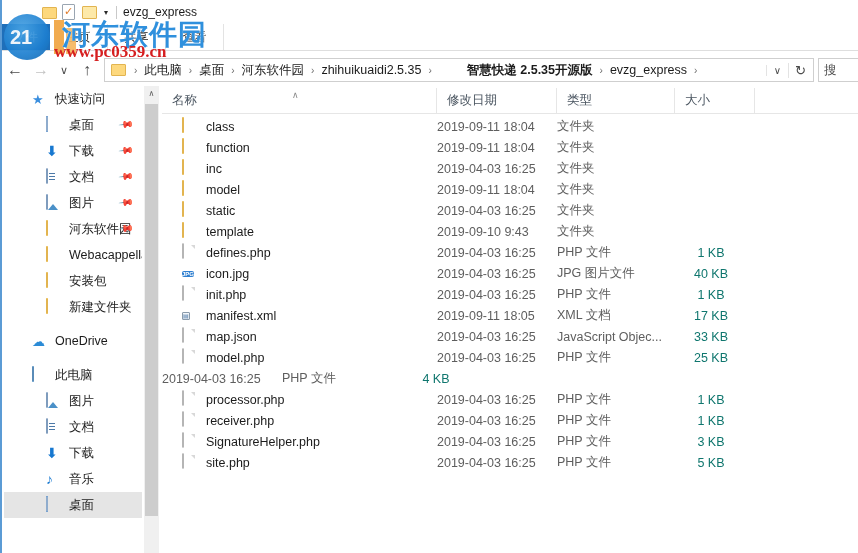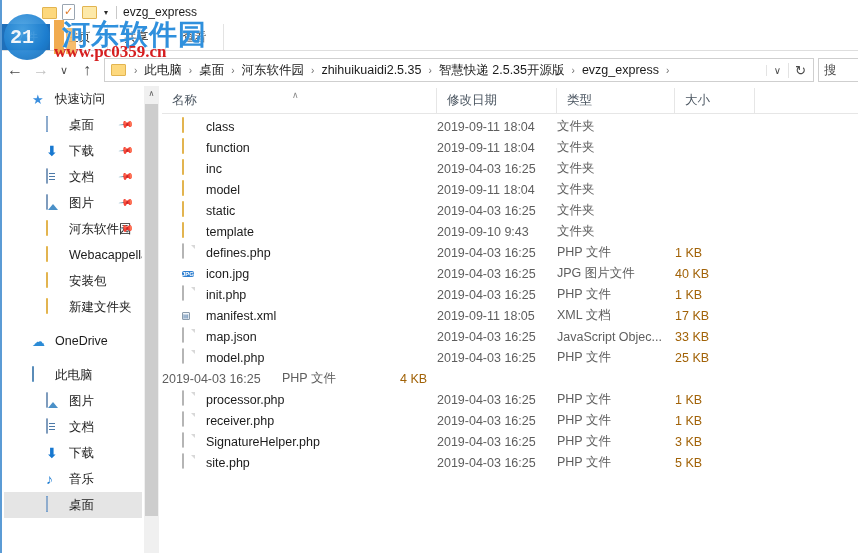--- a/index.html
+++ b/index.html
@@ -89,21 +89,21 @@
   }
   .addr-folder-ico {
     width: 15px; height: 12px; background: #fdd87d;
     border: 1px solid #e2b450; border-radius: 1px;
     margin: 0 3px 0 5px; flex: 0 0 auto;
   }
   .crumbs { display: flex; align-items: center; flex: 1; overflow: hidden; }
   .crumb {
     font-size: 12.5px; color: #1b1b1b; white-space: nowrap; padding: 0 2px;
   }
-  .crumb.bold { font-weight: normal; }
+  .crumb.bold { font-weight: bold; margin-left: 28px; }
   .crumb-sep {
     font-size: 10px; color: #6d6d6d; padding: 0 5px; flex: 0 0 auto;
   }
   .addr-caret {
     width: 22px; text-align: center; font-size: 10px; color: #4c4c4c;
     border-left: 1px solid #e3e3e3; flex: 0 0 auto;
   }
   .addr-refresh {
     width: 24px; text-align: center; font-size: 13px; color: #4c4c4c;
     border-left: 1px solid #e3e3e3; flex: 0 0 auto;
@@ -218,21 +218,21 @@
   }
   .row {
     height: 21px; display: flex; align-items: center;
     font-size: 12.5px; color: #1b1b1b;
   }
   .cell-name {
     width: 275px; display: flex; align-items: center; padding-left: 20px;
   }
   .cell-date { width: 120px; color: #5e5e5e; }
   .cell-type { width: 118px; color: #5e5e5e; white-space: nowrap; overflow: hidden; }
-  .cell-size { width: 80px; color: #a16207; text-align: left; padding-right: 8px; }
+  .cell-size { width: 80px; color: #0f766e; text-align: center; padding-right: 8px; }
   .f-ico { width: 17px; height: 17px; margin-right: 7px; position: relative; flex: 0 0 auto; }
   .f-folder {
     width: 14px; height: 12px; background: #fdd87d;
     border: 1px solid #e2b450; border-radius: 1px; margin-top: 3px;
   }
   .f-file {
     width: 12px; height: 15px; background: #ffffff;
     border: 1px solid #b5b5b5; border-radius: 1px; margin-top: 1px;
   }
   .f-file::after {
@@ -259,21 +259,21 @@
   }
   .wm-logo {
     position: absolute; left: 2px; top: 14px; width: 46px; height: 46px;
     border-radius: 50%;
     background: radial-gradient(circle at 40% 35%, #49a3e3 0%, #1d7fd0 60%, #1566ad 100%);
     opacity: .92;
   }
   .wm-logo-num {
     position: absolute; left: 6px; top: 12px;
     color: #ffffff; font-size: 20px; font-weight: bold;
-    font-family: Liberation Mono, monospace;
+    font-family: Liberation Sans, sans-serif;
     text-align: center;
   }
   .wm-bar {
     position: absolute; left: 52px; top: 20px; width: 10px; height: 34px;
     background: #f0a23c; opacity: .9;
   }
   .wm-bar2 {
     position: absolute; left: 64px; top: 28px; width: 10px; height: 26px;
     background: #f5b55c; opacity: .9;
   }

